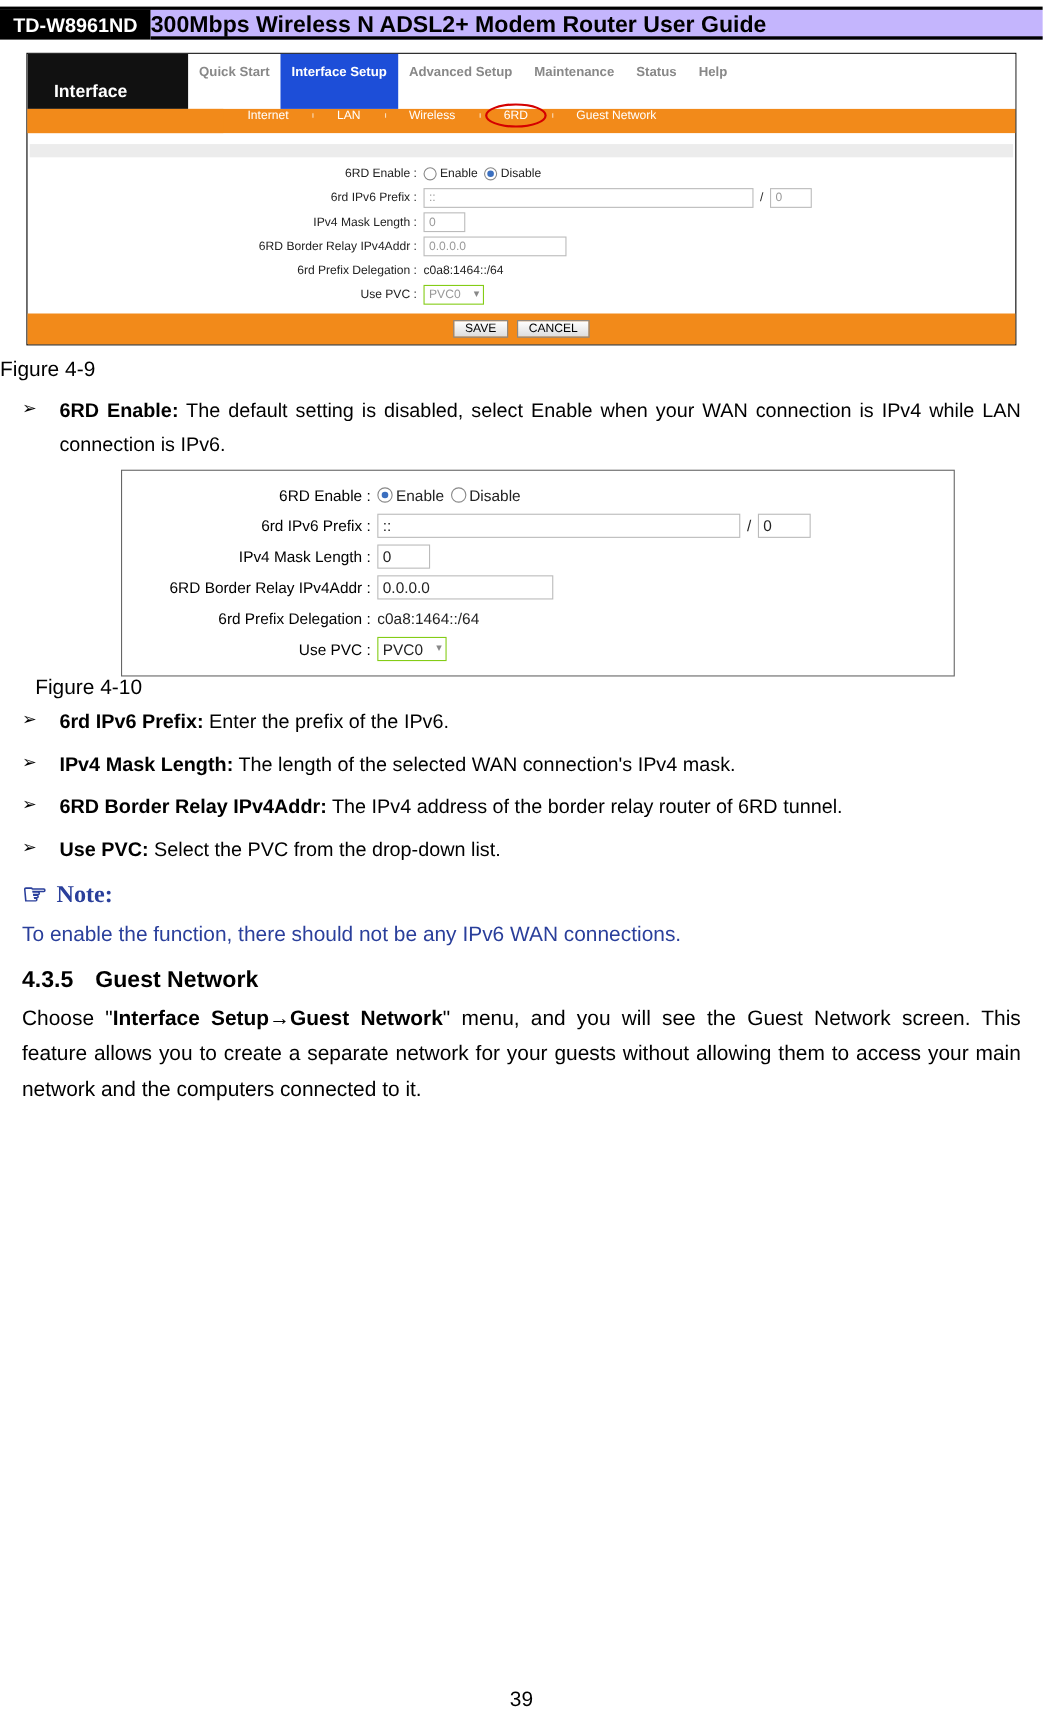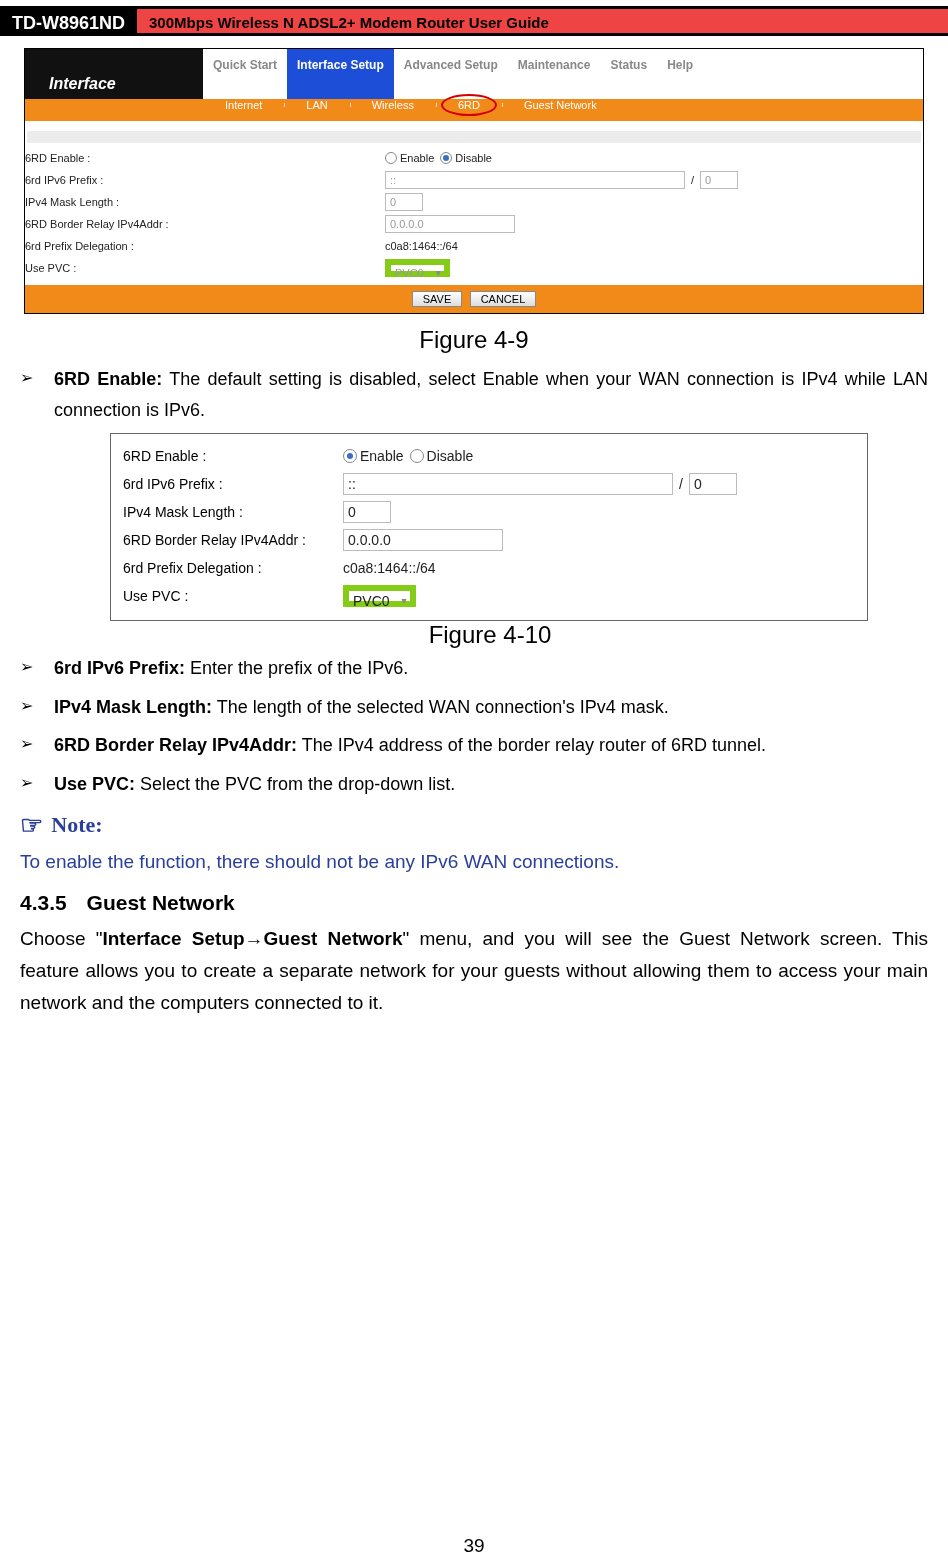--- a/index.html
+++ b/index.html
@@ -26,46 +26,45 @@
   }
   .header-model {
     background: #000;
     color: #fff;
     font-weight: bold;
     padding: 0 12px;
     font-size: 18px;
     display: inline-block;
   }
   .header-title {
-    background: #ef4444;
+    background: #c4b5fd;
     color: #000;
     font-weight: bold;
     border-bottom: 3px solid #000;
     flex: 1;
-    padding-left: 12px;
-    font-size: 15px;
+    padding-left: 0;
+    font-size: 21px;
   }
 
   
   .ss1 {
     margin: 12px 24px 0 24px;
     border: 1px solid #000;
     background: #fff;
     font-size: 12px;
   }
   .ss1-top {
     display: flex;
     height: 50px;
     background: #fff;
   }
   .ss1-interface {
-    width: 178px;
+    width: 146px;
     background: #111;
     color: #fff;
-    font-style: italic;
     font-weight: bold;
     font-size: 16px;
     display:flex; align-items:flex-end; padding: 0 0 6px 24px;
   }
   .ss1-tabs {
     flex: 1;
     display: flex;
     align-items: stretch;
   }
   .ss1-tab {
@@ -110,58 +109,58 @@
   }
   .ss1-body {
     padding: 6px 0 0 0;
   }
   .ss1-grayband { height: 12px; background:#ececec; margin: 4px 2px; }
   .form-row {
     display:flex; align-items:center; height: 22px;
     font-size: 11px; color:#222;
   }
   .form-label {
-    width: 360px; padding-right: 6px;
+    width: 360px; text-align: right; padding-right: 6px;
     white-space: nowrap;
   }
   .form-ctrl { display:flex; align-items:center; gap:6px; }
   .tinput {
     border:1px solid #bbb; height:18px; padding:0 4px; color:#999; background:#fff;
     font-size:11px; line-height:16px; display:inline-block;
   }
   .tinput.dark { color:#222; }
   .radio {
     display:inline-flex; align-items:center; gap:3px; color:#222;
   }
   .radio .dot {
     width:12px;height:12px;border:1px solid #888;border-radius:50%;
     display:inline-block; position:relative;
   }
   .radio.sel .dot::after{
     content:"";position:absolute;left:2px;top:2px;width:6px;height:6px;border-radius:50%;background:#3b6fbf;
   }
   .select {
-    border:6px solid #84cc16;height:18px;padding:0 20px 0 4px;font-size:11px;color:#999;position:relative;display:inline-block;line-height:16px;min-width:48px;background:#fff;
+    border:1px solid #84cc16;height:18px;padding:0 20px 0 4px;font-size:11px;color:#999;position:relative;display:inline-block;line-height:16px;min-width:48px;background:#fff;
   }
   .select.dark{color:#222;}
   .select::after{content:"▾";position:absolute;right:3px;top:0;color:#888;font-size:10px;}
   .ss1-footer {
     background:#f28a1a;
     text-align:center;
     padding:6px 0;
     margin-top:6px;
   }
   .btn {
     display:inline-block;border:1px solid #888;background:linear-gradient(#fff,#ddd);
     font-size:11px;padding:1px 10px;margin:0 2px;
   }
 
   .caption {
-    text-align:center;
-    font-size:24px;
+    text-align:left;
+    font-size:19px;
     margin: 12px 0 10px 0;
   }
 
   
   .ss2 {
     margin: 6px 80px 0 110px;
     border:1px solid #666;
     padding: 8px 12px 10px 12px;
     font-size: 14px;
   }

